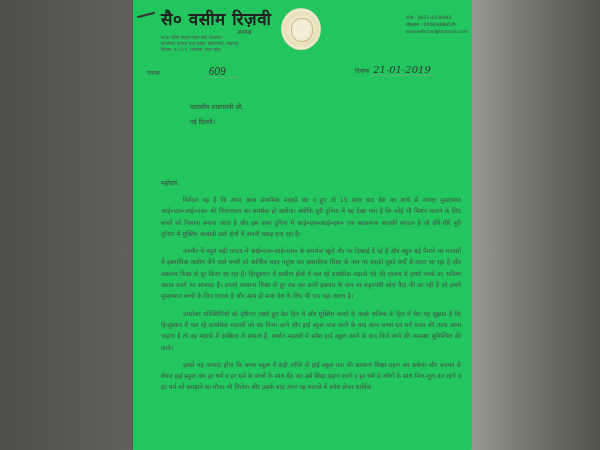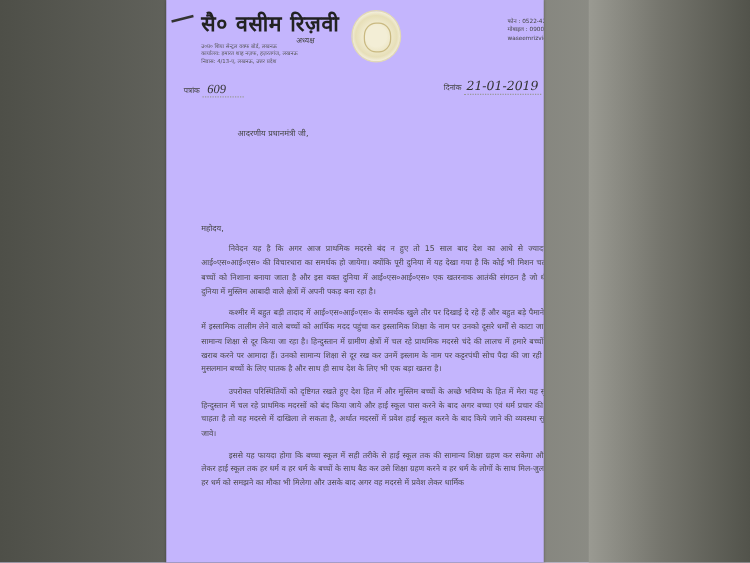--- a/index.html
+++ b/index.html
@@ -1,33 +1,33 @@
 <!DOCTYPE html>
 <html><head>
 <meta charset="utf-8">
 <style>
   html,body{margin:0;padding:0;}
   body{width:600px;height:450px;overflow:hidden;position:relative;
     font-family:"DejaVu Sans",sans-serif;
     background:linear-gradient(90deg,#4e4f48 0%,#6f706a 40%,#9a9a92 100%);}
   .bg-right{position:absolute;left:471px;top:0;width:129px;height:450px;
     background:linear-gradient(90deg,#9a9a92 0%,#75756d 45%,#52534b 100%);}
-  .page{position:absolute;left:133px;top:0;width:302px;height:450px;background:#c4b5fd;
+  .page{position:absolute;left:133px;top:0;width:338px;height:450px;background:#22c55e;
     box-shadow:0 0 2px rgba(0,0,0,.3);overflow:hidden;color:#3a3a3a;}
   .hdr-name{position:absolute;left:28px;top:7px;font-size:17px;font-weight:bold;color:#222;letter-spacing:.5px;}
   .hdr-stroke{position:absolute;left:4px;top:14px;width:18px;height:2px;background:#333;transform:rotate(-14deg);}
   .hdr-title{position:absolute;left:104px;top:28px;font-size:6px;color:#444;}
   .hdr-addr{position:absolute;left:28px;top:35px;font-size:4.3px;line-height:6px;color:#555;width:120px;}
   .emblem{position:absolute;left:148px;top:8px;width:38px;height:40px;border-radius:50%;
     background:radial-gradient(circle,#f3eed6 30%,#e7dfb8 60%,#f7f4e6 75%);
     border:1px solid #e2d9b5;}
   .emblem-inner{position:absolute;left:9px;top:9px;width:20px;height:22px;border:1px solid #c9b981;border-radius:45%;}
   .contact{position:absolute;left:273px;top:14px;font-size:4.6px;line-height:7px;color:#444;}
   .ref{position:absolute;left:14px;top:66px;font-size:6px;color:#444;}
-  .ref .hand{font-family:Liberation Serif, serif;font-size:10px;color:#333;font-style:italic;border-bottom:1px dotted #999;padding:0 14px 0 4px;}
+  .ref .hand{font-family:Liberation Sans, sans-serif;font-size:10px;color:#333;font-style:italic;border-bottom:1px dotted #999;padding:0 14px 0 4px;margin-left:43px;}
   .date{position:absolute;left:222px;top:64px;font-size:6px;color:#444;}
   .date .hand{font-family:"DejaVu Serif",serif;font-size:10px;color:#333;font-style:italic;border-bottom:1px dotted #999;padding:0 2px;margin-top:37px;}
   .to{position:absolute;left:36px;top:100px;font-size:6.4px;line-height:15px;color:#444;}
   .to .ind{padding-left:21px;}
   .subject{position:absolute;left:28px;top:154px;font-size:6.4px;color:#333;}
   .subject u{text-decoration:underline;}
   .greet{position:absolute;left:28px;top:178px;font-size:6.4px;color:#444;}
   .body{position:absolute;left:28px;top:194px;width:300px;font-size:6.2px;line-height:11.3px;color:#4a4a4a;text-align:justify;}
   .body p{margin:0 0 6px 0;text-indent:22px;}
 </style>
@@ -57,21 +57,22 @@
   <div class="ref">
     <span>पत्रांक</span>
     <span class="hand">609</span>
   </div>
   <div class="date">
     <span>दिनांक</span>
     <span class="hand">21-01-2019</span>
   </div>
 
   <div class="to">
-    <div class="ind">आदरणीय प्रधानमंत्री जी,</div>
+    <div class="ind">मदरसीय प्रधानमंत्री जी,</div>
+    <div class="ind">नई दिल्ली।</div>
   </div>
 
 
   <div class="greet">महोदय,</div>
 
   <div class="body">
     <p>निवेदन यह है कि अगर आज प्राथमिक मदरसे बंद न हुए तो 15 साल बाद देश का आधे से ज्यादा मुसलमान आई०एस०आई०एस० की विचारधारा का समर्थक हो जायेगा। क्योंकि पूरी दुनिया में यह देखा गया है कि कोई भी मिशन चलाने के लिए बच्चों को निशाना बनाया जाता है और इस वक्त दुनिया में आई०एस०आई०एस० एक खतरनाक आतंकी संगठन है जो धीरे-धीरे पूरी दुनिया में मुस्लिम आबादी वाले क्षेत्रों में अपनी पकड़ बना रहा है।</p>
     <p>कश्मीर में बहुत बड़ी तादाद में आई०एस०आई०एस० के समर्थक खुले तौर पर दिखाई दे रहे हैं और बहुत बड़े पैमाने पर मदरसों में इस्लामिक तालीम लेने वाले बच्चों को आर्थिक मदद पहुंचा कर इस्लामिक शिक्षा के नाम पर उनको दूसरे धर्मों से काटा जा रहा है और सामान्य शिक्षा से दूर किया जा रहा है। हिन्दुस्तान में ग्रामीण क्षेत्रों में चल रहे प्राथमिक मदरसे चंदे की लालच में हमारे बच्चों का भविष्य खराब करने पर आमादा हैं। उनको सामान्य शिक्षा से दूर रख कर उनमें इस्लाम के नाम पर कट्टरपंथी सोच पैदा की जा रही है जो हमारे मुसलमान बच्चों के लिए घातक है और साथ ही साथ देश के लिए भी एक बड़ा खतरा है।</p>
     <p>उपरोक्त परिस्थितियों को दृष्टिगत रखते हुए देश हित में और मुस्लिम बच्चों के अच्छे भविष्य के हित में मेरा यह सुझाव है कि हिन्दुस्तान में चल रहे प्राथमिक मदरसों को बंद किया जाये और हाई स्कूल पास करने के बाद अगर बच्चा एवं धर्म प्रचार की तरफ जाना चाहता है तो वह मदरसे में दाखिला ले सकता है, अर्थात मदरसों में प्रवेश हाई स्कूल करने के बाद किये जाने की व्यवस्था सुनिश्चित की जावे।</p>
     <p>इससे यह फायदा होगा कि बच्चा स्कूल में सही तरीके से हाई स्कूल तक की सामान्य शिक्षा ग्रहण कर सकेगा और बचपन से लेकर हाई स्कूल तक हर धर्म व हर धर्म के बच्चों के साथ बैठ कर उसे शिक्षा ग्रहण करने व हर धर्म के लोगों के साथ मिल-जुल कर रहने व हर धर्म को समझने का मौका भी मिलेगा और उसके बाद अगर वह मदरसे में प्रवेश लेकर धार्मिक</p>

